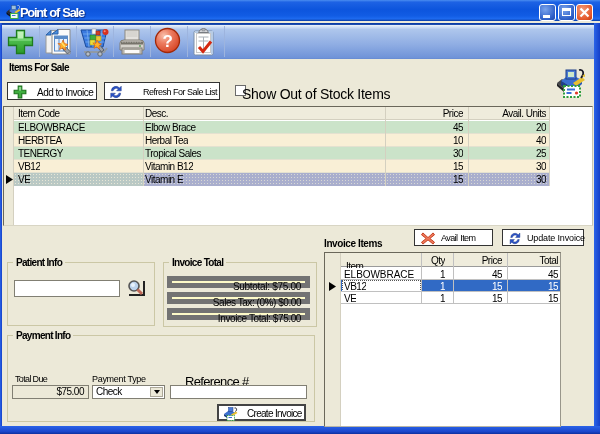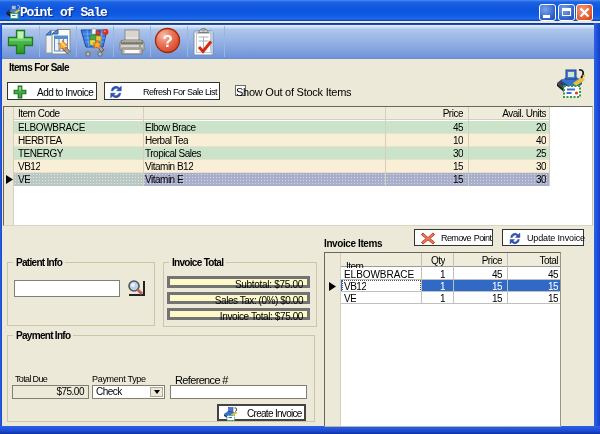--- a/index.html
+++ b/index.html
@@ -1,37 +1,37 @@
 <!DOCTYPE html>
 <html><head>
 <meta charset="utf-8">
 <style>
 * { margin:0; padding:0; box-sizing:border-box; }
 body { width:600px; height:434px; font-family:"Liberation Sans", sans-serif; font-size:10px; letter-spacing:-0.5px; color:#000; overflow:hidden; }
 .abs { position:absolute; }
 #win { position:relative; width:600px; height:434px; background:#ece9d8; }
 #title { left:0; top:0; width:600px; height:21px;
-  background:linear-gradient(#4a8df0 0%, #1d62e4 10%, #0d55dd 45%, #115ce4 75%, #1e6bf0 90%, #0a3aa0 100%);font-family:Liberation Mono, monospace; }
+  background:linear-gradient(#4a8df0 0%, #1d62e4 10%, #0d55dd 45%, #115ce4 75%, #1e6bf0 90%, #0a3aa0 100%); }
 #title .txt { left:20px; top:5px; color:#fff; font-weight:bold; font-size:13px; letter-spacing:-1.3px; word-spacing:1px; text-shadow:1px 1px 1px #0a2a80; }
 .tbtn { top:4px; width:17px; height:17px; border:1px solid #fff; border-radius:3px; }
 .tbtn.b { background:radial-gradient(circle at 35% 30%, #7ba4ec, #2e5fc8 70%, #1d49ae); }
 .tbtn.r { background:radial-gradient(circle at 35% 30%, #f29a78, #e4572a 70%, #c03a12); }
 #toolbar { left:2px; top:23px; width:592px; height:36px;
   background:linear-gradient(#0b3da6 0%, #0b3da6 4%, #e9f1fb 6%, #aec6ec 18%, #8fade3 60%, #6f93d8 97%, #6488cf 100%); }
 .sep { top:3px; width:1px; height:31px; background:#9db4de; }
 .brd { background:linear-gradient(90deg,#2a63e8,#1540c8); }
 .btn { border:1px solid #333; background:#fff; position:absolute; }
 .btn .lbl { position:absolute; white-space:nowrap; }
 .grp { position:absolute; border:1px solid #cbc7a5; }
 .grplbl { position:absolute; background:#ece9d8; font-weight:bold; padding:0 3px; letter-spacing:-0.7px; }
 .gridwrap { position:absolute; background:#fff; border:1px solid #6a675a; border-bottom-color:#d8d5c4; border-right-color:#c8c5b4; }
 .cell { position:absolute; overflow:hidden; white-space:nowrap; }
 .rt { text-align:right; }
 .sunken { border:1px solid #817f73; background:#fff; position:absolute; }
-.yellow { position:absolute; background:#fdfac8; border:3px solid #737373; }
+.yellow { position:absolute; background:#fdfac8; border:5px solid #737373; }
 .yellow span { position:absolute; right:4px; top:0; }
 </style>
 </head>
 <body>
 <div id="win">
 
   <div id="title" class="abs">
     <svg class="abs" style="left:6px;top:5px" width="14" height="14" viewBox="0 0 28 28">
       <polygon points="1,14 7,9 15,15 9,20" fill="#2a2a30"></polygon>
       <polygon points="1,14 9,20 9,24 1,18" fill="#111118"></polygon>
@@ -176,26 +176,27 @@
 
   <div class="btn" style="left:7px;top:82px;width:90px;height:18px">
     <svg class="abs" style="left:5px;top:2px" width="14" height="14" viewBox="0 0 24 24">
       <path d="M9 2 h6 v7 h7 v6 h-7 v7 h-6 v-7 h-7 v-6 h7 z" fill="#3fae3f" stroke="#1c741c" stroke-width="2"></path>
       <path d="M10 3.5 h4 v6 h-4 z" fill="#8fd98f"></path>
     </svg>
     <div class="lbl" style="left:29px;top:4px">Add to Invoice</div>
   </div>
 
   <div class="abs" style="left:235px;top:85px;width:11px;height:11px;background:#fff;border:1px solid #6a6a6a"></div>
-  <div class="abs" style="left:236px;top:86px;font-size:11px;letter-spacing:-0.25px">Show Out of Stock Items</div>
+  <div class="abs" style="left:242px;top:86px;font-size:14px;letter-spacing:-0.25px">Show Out of Stock Items</div>
 
   <div class="gridwrap" style="left:3px;top:106px;width:590px;height:120px">
     <div class="cell" style="left:0;top:0;width:10px;height:118px;background:#ece9d8;border-right:1px solid #d4d0c0"></div>
     <div class="cell" style="left:10px;top:0;width:535px;height:13px;background:#efecdc;border-bottom:1px solid #d4d0c0"></div>
     <div class="cell" style="left:14px;top:1px;width:120px">Item Code</div>
+    <div class="cell" style="left:141px;top:1px;width:120px">Desc.</div>
     <div class="cell rt" style="left:381px;top:1px;width:78px">Price</div>
     <div class="cell rt" style="left:464px;top:1px;width:78px">Avail. Units</div>
 
     <div class="cell" style="left:10px;top:14px;width:535px;height:13px;background:#cbe3c9;border-bottom:1px solid #e4e1d0"></div>
     <div class="cell" style="left:10px;top:27px;width:535px;height:13px;background:#f9efd6;border-bottom:1px solid #e4e1d0"></div>
     <div class="cell" style="left:10px;top:40px;width:535px;height:13px;background:#cbe3c9;border-bottom:1px solid #e4e1d0"></div>
     <div class="cell" style="left:10px;top:53px;width:535px;height:13px;background:#f9efd6;border-bottom:1px solid #e4e1d0"></div>
     <div class="cell" style="left:10px;top:66px;width:129px;height:13px;background:#b9c8c4;background-image:radial-gradient(rgba(236,233,216,0.9) 22%, transparent 26%);background-size:3px 3px"></div>
     <div class="cell" style="left:139px;top:66px;width:406px;height:13px;background:#a9aecd;background-image:radial-gradient(rgba(236,233,216,0.7) 22%, transparent 26%);background-size:3px 3px"></div>
 
@@ -227,21 +228,21 @@
     <svg class="cell" style="left:2px;top:68px" width="7" height="9" viewBox="0 0 7 9">
         <polygon points="0,0 7,4.5 0,9" fill="#000"></polygon>
       </svg>
   </div>
 
   <div class="abs" style="left:324px;top:238px;font-weight:bold;letter-spacing:-0.4px">Invoice Items</div>
   <div class="btn" style="left:414px;top:229px;width:79px;height:17px">
     <svg class="abs" style="left:6px;top:2px" width="14" height="13" viewBox="0 0 15 14">
       <path d="M2 1 L7.5 6 L13 1 L14.5 3 L9.5 7 L14.5 11 L13 13 L7.5 8.5 L2 13 L0.5 11 L5.5 7 L0.5 3 Z" fill="#ee7a5c" stroke="#c43818" stroke-width="1"></path>
     </svg>
-    <div class="lbl" style="left:26px;top:3px;font-size:9px;letter-spacing:-0.6px;word-spacing:1px">Remove Point</div>
+    <div class="lbl" style="left:26px;top:3px;font-size:9px;letter-spacing:-0.6px;word-spacing:1px">Avail Item</div>
   </div>
   <div class="btn" style="left:502px;top:229px;width:82px;height:17px">
     <svg class="abs" style="left:5px;top:2px" width="14" height="13" viewBox="0 0 24 24">
       <path d="M4 10 A8 8 0 0 1 18 5 L21 2 L21 10 L13 10 L16 7 A5.5 5.5 0 0 0 7 10 Z" fill="#2a52c8" stroke="#16307e" stroke-width="0.8"></path>
       <path d="M20 14 A8 8 0 0 1 6 19 L3 22 L3 14 L11 14 L8 17 A5.5 5.5 0 0 0 17 14 Z" fill="#2a52c8" stroke="#16307e" stroke-width="0.8"></path>
     </svg>
     <div class="lbl" style="left:24px;top:3px;font-size:9px;letter-spacing:-0.15px">Update Invoice</div>
   </div>
 
   <div class="gridwrap" style="left:324px;top:252px;width:237px;height:175px;border-right-color:#98968a;border-bottom-color:#b8b5a8">
@@ -297,21 +298,21 @@
       <span style="letter-spacing:-0.45px">Sales Tax: (0%) $0.00</span>
     </div>
   <div class="yellow" style="left:167px;top:308px;width:143px;height:12px">
       <span style="letter-spacing:-0.4px">Invoice Total: $75.00</span>
     </div>
 
   <div class="grp" style="left:7px;top:335px;width:308px;height:87px"></div>
   <div class="abs grplbl" style="left:13px;top:330px">Payment Info</div>
   <div class="abs" style="left:15px;top:374px;font-size:9px;letter-spacing:-0.65px">Total Due</div>
   <div class="abs" style="left:92px;top:374px;font-size:9px;letter-spacing:-0.3px">Payment Type</div>
-  <div class="abs" style="left:175px;top:374px;font-size:11px;letter-spacing:-0.65px">Reference #</div>
+  <div class="abs" style="left:185px;top:374px;font-size:13px;letter-spacing:-0.65px">Reference #</div>
   <div class="sunken" style="left:12px;top:385px;width:77px;height:14px;background:#ece9d8">
       <span style="position:absolute;right:4px;top:0">$75.00</span>
     </div>
   <div class="sunken" style="left:92px;top:385px;width:73px;height:14px">
     <span style="position:absolute;left:3px;top:0">Check</span>
     <div class="abs" style="right:1px;top:1px;width:13px;height:10px;background:#ece9d8;border:1px solid #aca899"></div>
     <div class="abs" style="right:4px;top:4px;width:0;height:0;border:3px solid transparent;border-top:4px solid #000"></div>
   </div>
   <div class="sunken" style="left:170px;top:385px;width:137px;height:14px"></div>
   <div class="btn" style="left:217px;top:404px;width:89px;height:17px;border:2px solid #444">

